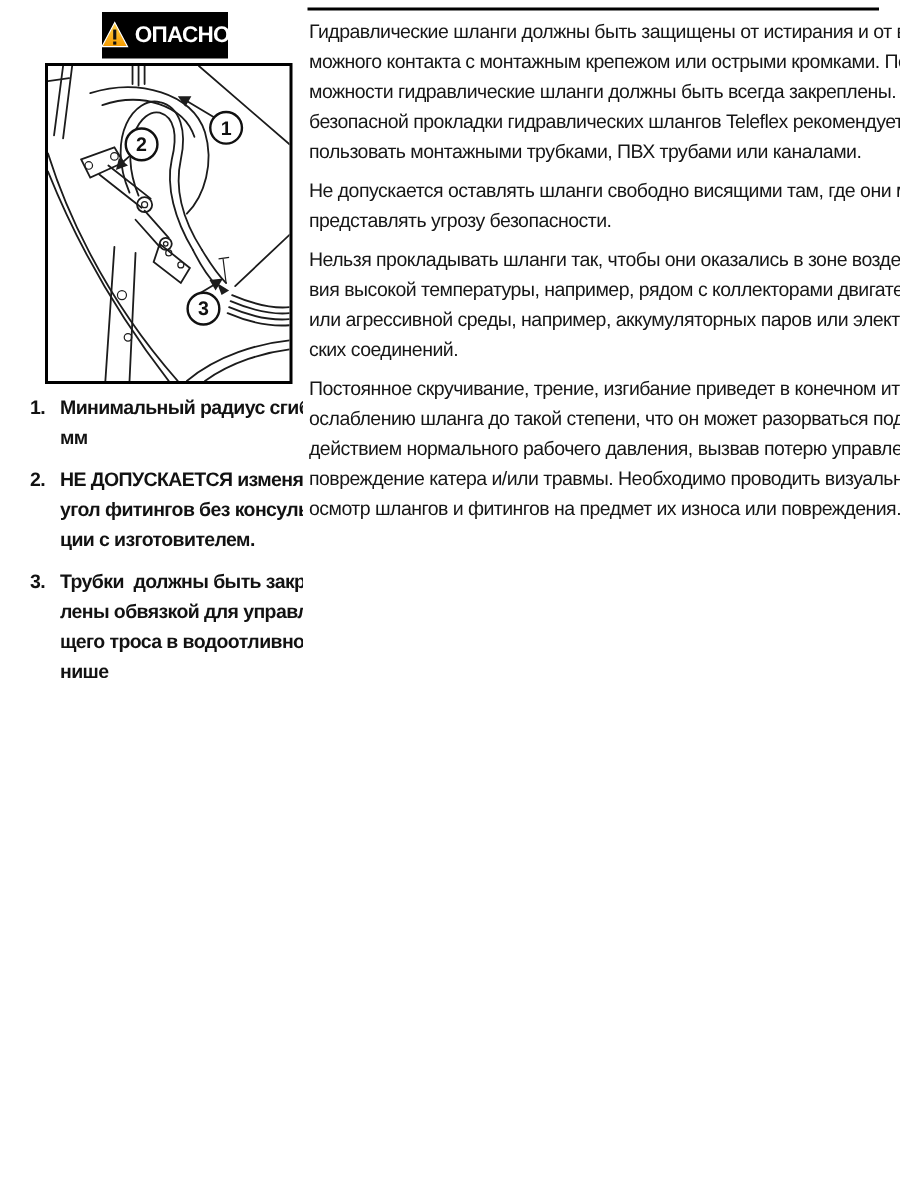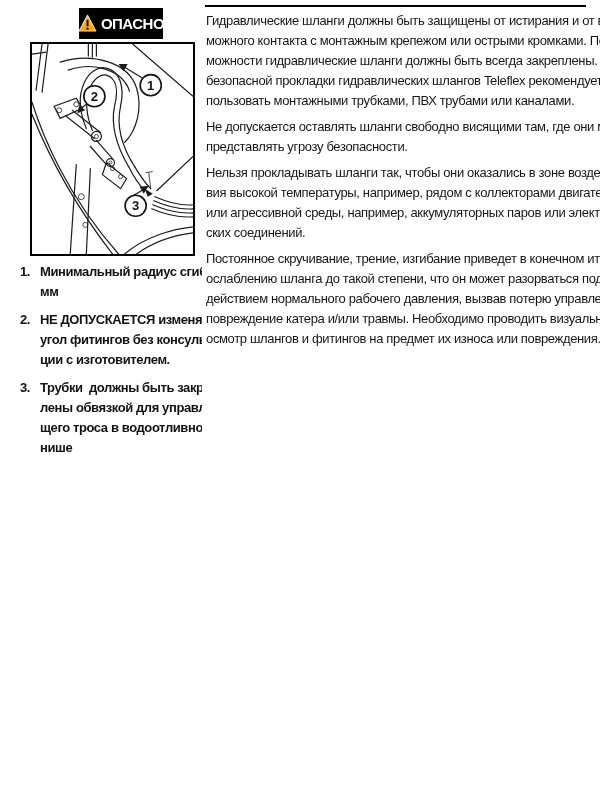--- a/index.html
+++ b/index.html
@@ -5,21 +5,21 @@
   html,body { margin:0; padding:0; background:#e8e8e8; }
   .page {
     position:relative; width:600px; height:800px; margin:0 auto;
     background:#ffffff; overflow:hidden;
     font-family:"Liberation Sans", sans-serif; color:#121212;
   }
 
   
   .warning-box {
     position:absolute; left:68px; top:8px; width:84px; height:31px;
-    background:#000; display:flex; align-items:center; justify-content:center; gap:4px;margin-left:11px;
+    background:#000; display:flex; align-items:center; justify-content:center; gap:4px;
   }
   .warning-tri { width:19px; height:19px; flex:none; display:block; }
   .warning-label {
     color:#fff; font-weight:bold; font-size:15px; letter-spacing:-0.5px; line-height:1;
   }
 
   
   .figure-frame {
     position:absolute; left:30px; top:42px; width:165px; height:214px;
     border:2.5px solid #000; box-sizing:border-box; background:#fff;

